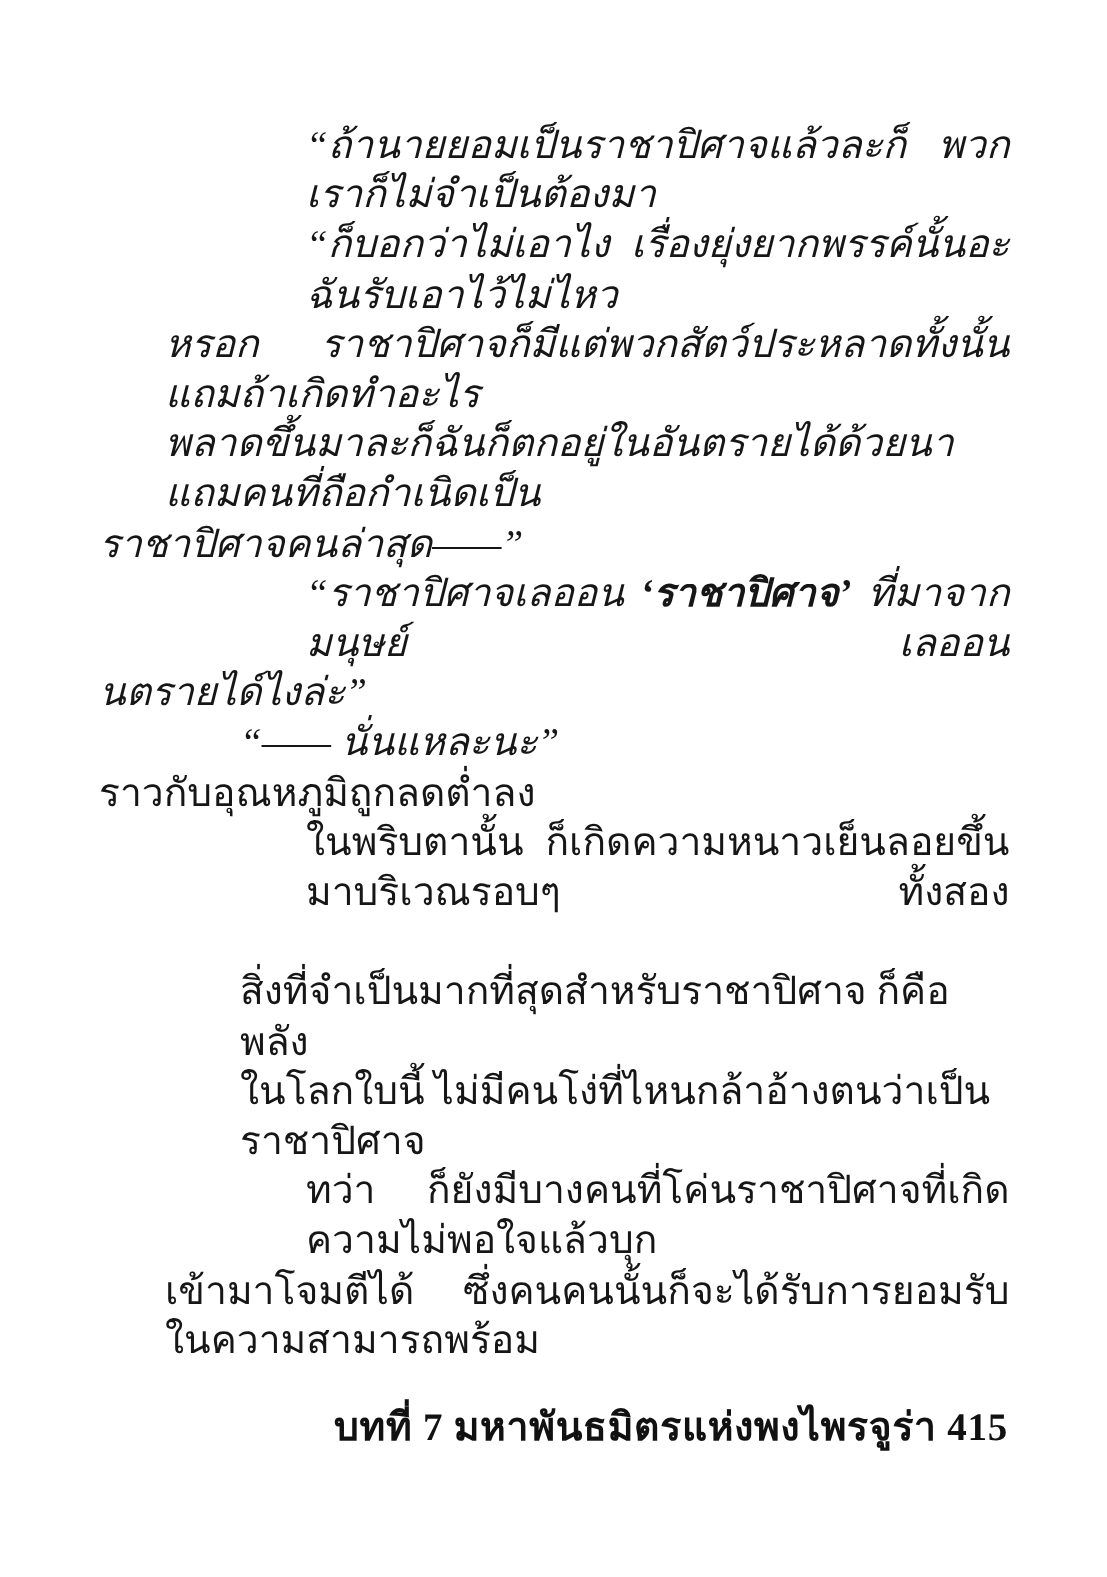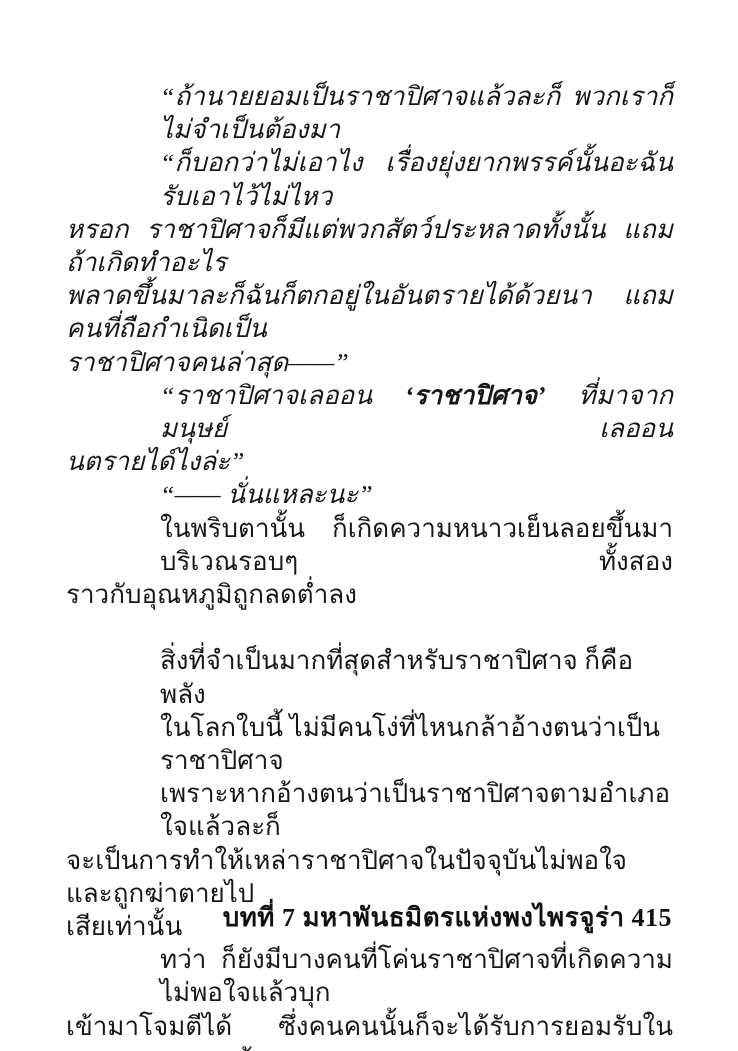--- a/index.html
+++ b/index.html
@@ -26,28 +26,29 @@
   }
   .para { margin: 0; }
   .line {
     white-space: normal;
     min-height: 33.2px;
   }
   .indent { padding-left: 94px; }
   .fill {
     text-align: justify;
     text-align-last: justify;
+    margin-left: 44px;
   }
   .dialogue .line { font-style: italic; }
   .bold { font-weight: 700; }
   .spacer { height: 33.2px; }
   #page-footer {
     position: absolute;
     right: 66px;
-    top: 896px;
+    top: 930px;
     font-size: 26px;
     font-weight: 700;
     letter-spacing: 0.5px;
     text-align: right;
     color: #111111;
   }
 </style>
 </head>
 <body>
 
@@ -63,34 +64,29 @@
         <div class="line">ราชาปิศาจคนล่าสุด——”</div>
       </div>
       <div class="para dialogue">
         <div class="line indent fill"><span>“ราชาปิศาจเลออน </span><span class="bold">‘ราชาปิศาจ’</span><span> ที่มาจากมนุษย์ เลออน</span></div>
         <div class="line">นตรายได์ไงล่ะ”</div>
       </div>
       <div class="para dialogue">
         <div class="line indent">“—— นั่นแหละนะ”</div>
       </div>
       <div class="para narrative">
+        <div class="line">ราวกับอุณหภูมิถูกลดต่ำลง</div>
         <div class="line indent fill">ในพริบตานั้น ก็เกิดความหนาวเย็นลอยขึ้นมาบริเวณรอบๆ ทั้งสอง</div>
-        <div class="line">ราวกับอุณหภูมิถูกลดต่ำลง</div>
       </div>
       <div class="para spacer"></div>
       <div class="para narrative">
         <div class="line indent">สิ่งที่จำเป็นมากที่สุดสำหรับราชาปิศาจ ก็คือพลัง</div>
       </div>
       <div class="para narrative">
         <div class="line indent">ในโลกใบนี้ ไม่มีคนโง่ที่ไหนกล้าอ้างตนว่าเป็นราชาปิศาจ</div>
-      </div>
-      <div class="para narrative">
-        <div class="line indent">เพราะหากอ้างตนว่าเป็นราชาปิศาจตามอำเภอใจแล้วละก็</div>
-        <div class="line fill">จะเป็นการทำให้เหล่าราชาปิศาจในปัจจุบันไม่พอใจและถูกฆ่าตายไป</div>
-        <div class="line">เสียเท่านั้น</div>
       </div>
       <div class="para narrative">
         <div class="line indent fill">ทว่า ก็ยังมีบางคนที่โค่นราชาปิศาจที่เกิดความไม่พอใจแล้วบุก</div>
         <div class="line fill">เข้ามาโจมตีได้ ซึ่งคนคนนั้นก็จะได้รับการยอมรับในความสามารถพร้อม</div>
       </div>
     </div>
   <div id="page-footer">บทที่ 7 มหาพันธมิตรแห่งพงไพรจูร่า 415</div>
 </div>
 
 </body></html>

